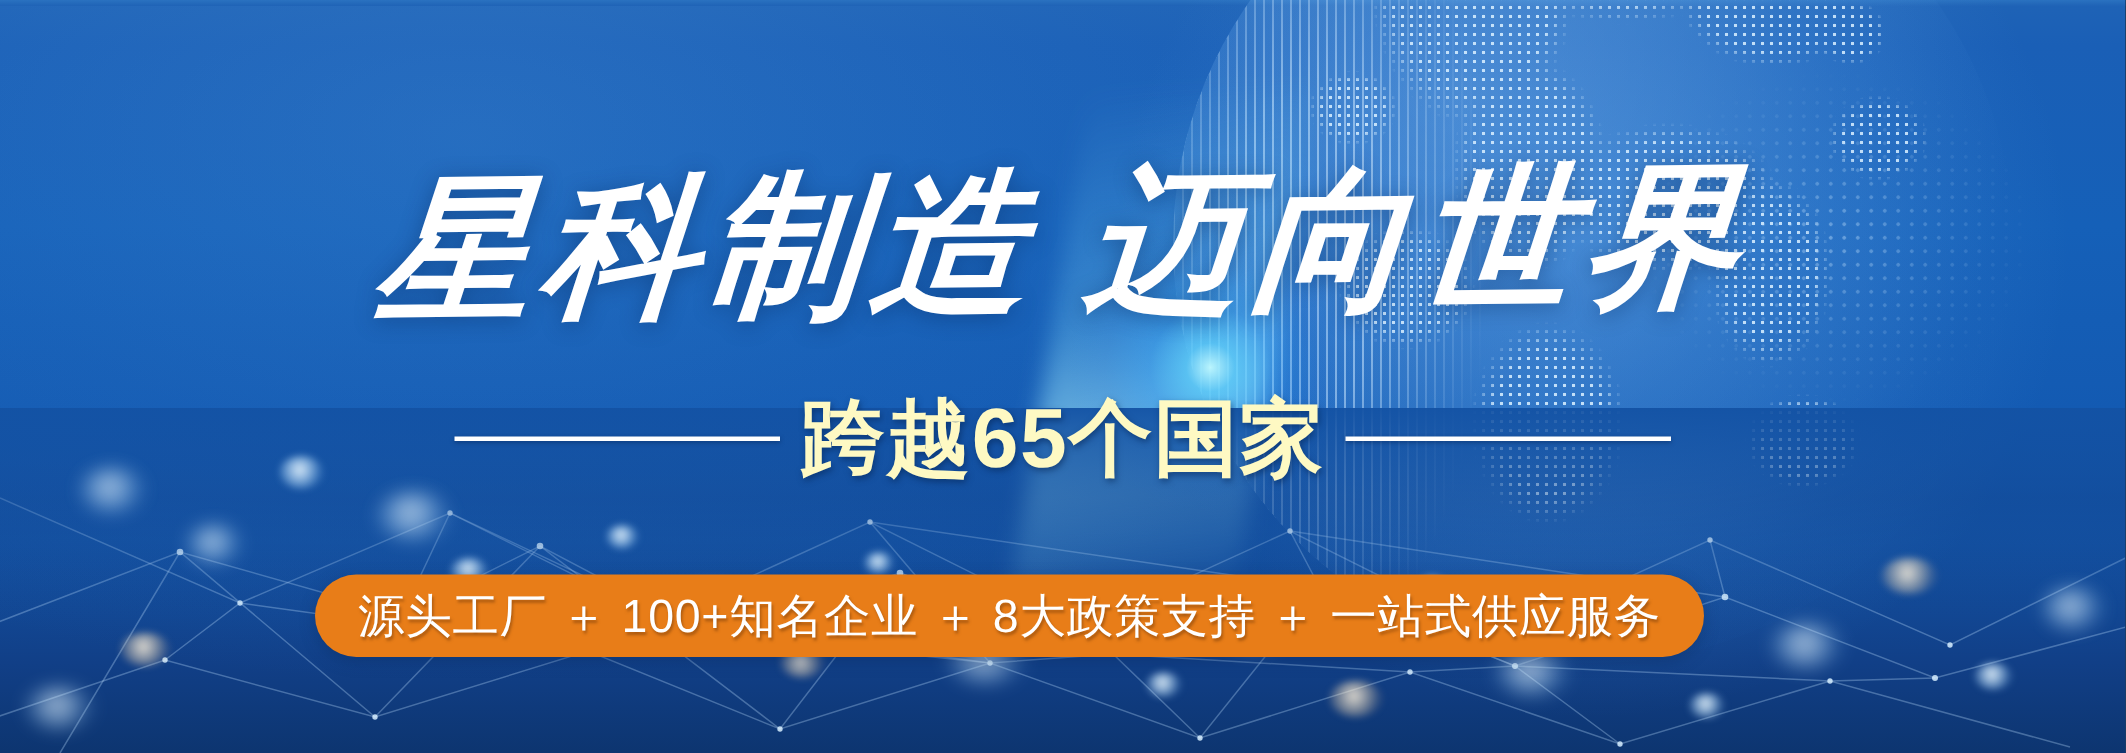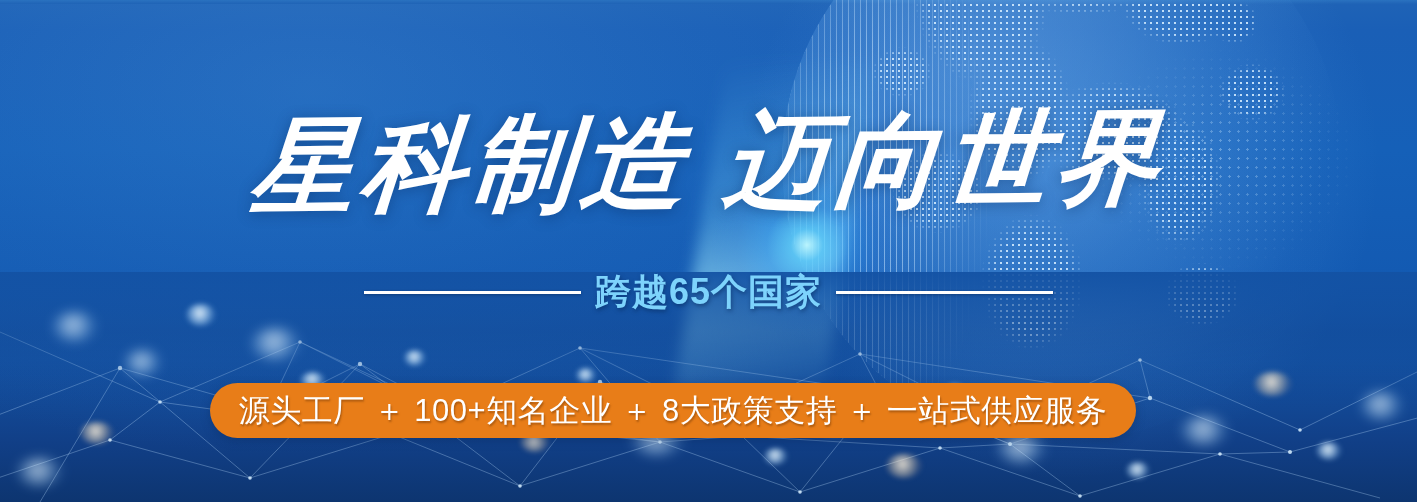--- a/index.html
+++ b/index.html
@@ -259,22 +259,22 @@
     gap: 0;
   }
   .rule {
     height: 3px;
     width: 217px;
     background: #ffffff;
     box-shadow: 0 1px 3px rgba(6,36,84,0.5);
     flex: 0 0 auto;
   }
   .subtitle {
-    color: #7dd3fc;
-    font-size: 36px;
+    color: #fef9c3;
+    font-size: 56px;
     font-weight: 700;
     line-height: 60px;
     letter-spacing: 1px;
     white-space: nowrap;
     padding: 0 14px;
     text-shadow: 1px 2px 4px rgba(6,36,84,0.55);
   }
 
   .pill {
     position: absolute;

